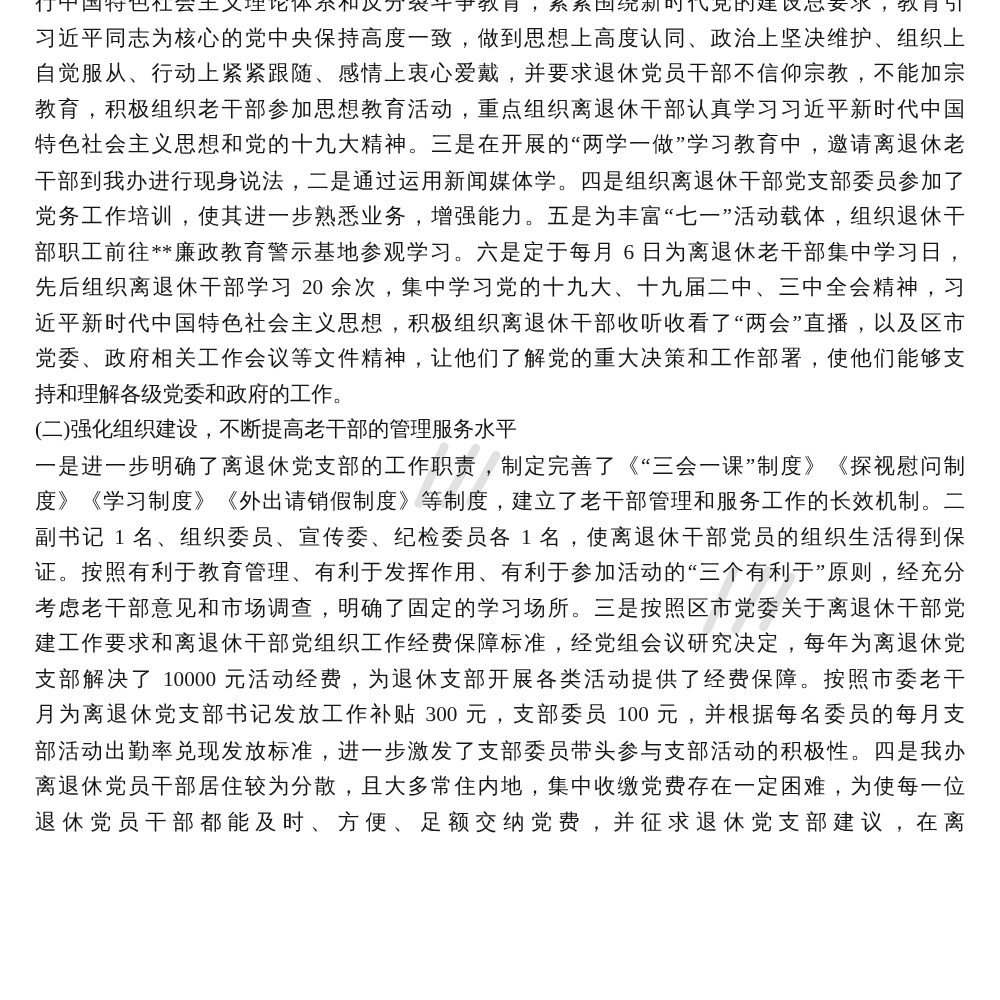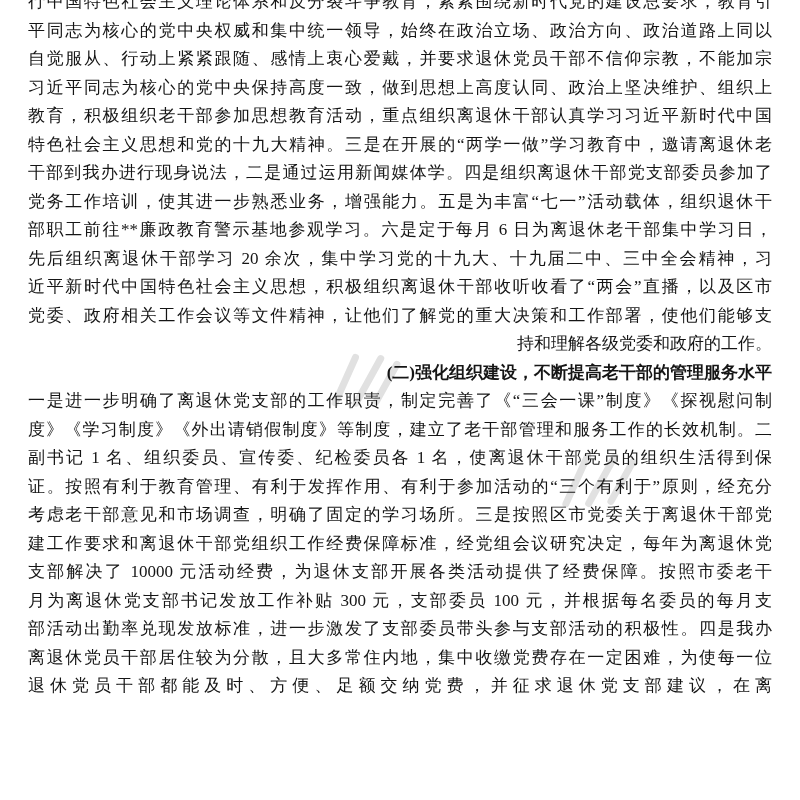--- a/index.html
+++ b/index.html
@@ -19,29 +19,29 @@
     top: -12px;
     width: 800px;
   }
   .textblock {
     margin: 0 28px;
   }
   .line {
     font-size: 17px;
     line-height: 28.5px;
     color: #151515;
-    text-align: right;
+    text-align: left;
     word-break: break-all;
   }
   .line.full {
     text-align: justify;
     text-align-last: justify;
   }
   .line.heading {
-    font-weight: 700;
+    font-weight: 400;
   }
   .watermark {
     position: absolute;
     pointer-events: none;
     opacity: 0.85;
   }
 </style>
 </head>
 <body>
 
@@ -53,23 +53,22 @@
 <div class="watermark" style="left:548px; top:438px; transform:rotate(-16deg);">
   <svg width="100" height="76" viewBox="0 0 100 76" xmlns="http://www.w3.org/2000/svg">
     <path d="M12 56 L46 16 M34 62 L72 24 M56 66 L88 34" stroke="#dcdcdc" stroke-width="7" fill="none" stroke-linecap="round"></path>
   </svg>
 </div>
 
 <div class="page">
   <div class="textblock">
 
   <div class="line full">行中国特色社会主义理论体系和反分裂斗争教育，紧紧围绕新时代党的建设总要求，教育引</div>
-      <div class="line full">平同志为核心的党中央权威和集中统一领导，始终在政治立场、政治方向、政治道路上同以</div>
+      <div class="line full">习近平同志为核心的党中央保持高度一致，做到思想上高度认同、政治上坚决维护、组织上</div>
       <div class="line full">自觉服从、行动上紧紧跟随、感情上衷心爱戴，并要求退休党员干部不信仰宗教，不能加宗</div>
-      <div class="line full">习近平同志为核心的党中央保持高度一致，做到思想上高度认同、政治上坚决维护、组织上</div>
       <div class="line full">教育，积极组织老干部参加思想教育活动，重点组织离退休干部认真学习习近平新时代中国</div>
       <div class="line full">特色社会主义思想和党的十九大精神。三是在开展的“两学一做”学习教育中，邀请离退休老</div>
       <div class="line full">干部到我办进行现身说法，二是通过运用新闻媒体学。四是组织离退休干部党支部委员参加了</div>
       <div class="line full">党务工作培训，使其进一步熟悉业务，增强能力。五是为丰富“七一”活动载体，组织退休干</div>
       <div class="line full">部职工前往**廉政教育警示基地参观学习。六是定于每月 6 日为离退休老干部集中学习日，</div>
       <div class="line full">先后组织离退休干部学习 20 余次，集中学习党的十九大、十九届二中、三中全会精神，习</div>
       <div class="line full">近平新时代中国特色社会主义思想，积极组织离退休干部收听收看了“两会”直播，以及区市</div>
       <div class="line full">党委、政府相关工作会议等文件精神，让他们了解党的重大决策和工作部署，使他们能够支</div>
       <div class="line">持和理解各级党委和政府的工作。</div>
       <div class="line heading">(二)强化组织建设，不断提高老干部的管理服务水平</div>

